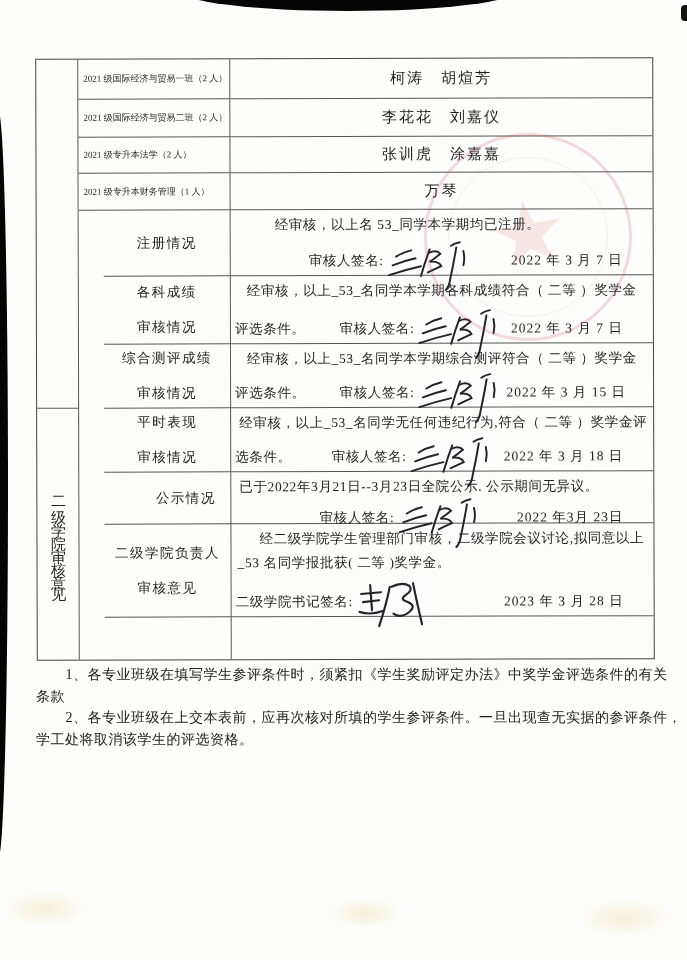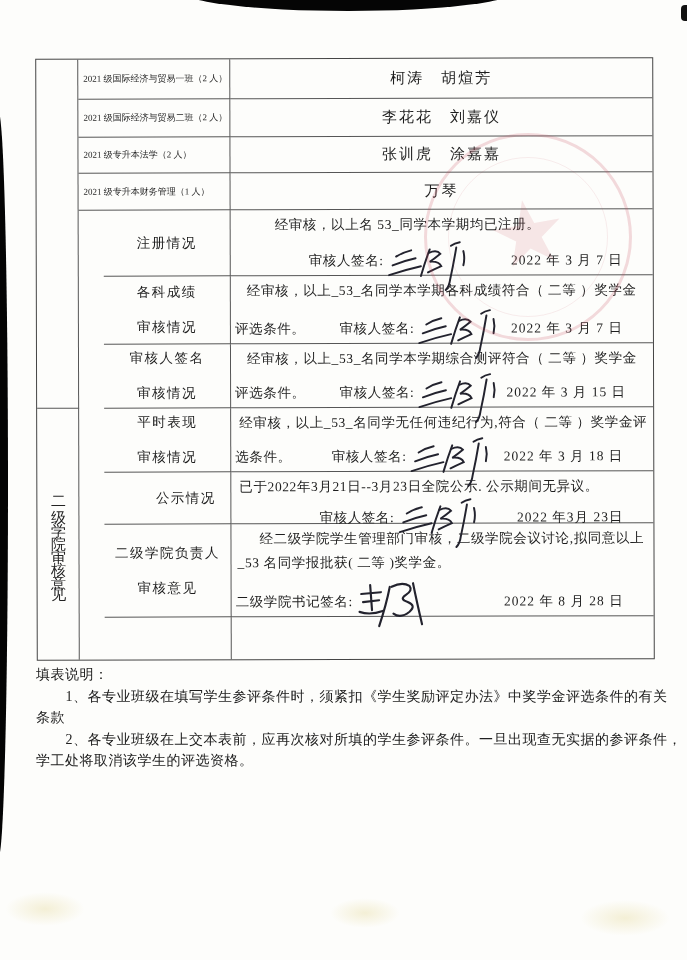--- a/index.html
+++ b/index.html
@@ -172,21 +172,21 @@
         <span class="sig">
             <svg viewBox="0 0 96 52">
               <use href="#sigA"></use>
             </svg>
           </span>
         <span class="date">2022 年 3 月 7 日</span>
       </div>
     </div>
 
     <div class="cell gc2 gr7 review-label">
-      <span>审核人签名</span>
+      <span>综合测评成绩</span>
       <span>审核情况</span>
     </div>
     <div class="cell no-r gc3 gr7 content rr2">
       <div class="body-line l1">经审核，以上_53_名同学本学期综合测评符合（ 二等 ）奖学金</div>
 
       <div class="sign-line">
         <span class="prefix">评选条件。</span>
         <span class="sign-label">审核人签名:</span>
         <span class="sig">
             <svg viewBox="0 0 96 52">
@@ -243,35 +243,34 @@
       <div class="body-line l1">经二级学院学生管理部门审核，二级学院会议讨论,拟同意以上</div>
       <div class="body-line l2">_53 名同学报批获( 二等 )奖学金。</div>
       <div class="sign-line">
         <span class="prefix"></span>
         <span class="sign-label">二级学院书记签名:</span>
         <span class="sig sig-b">
             <svg viewBox="0 0 84 56">
               <use href="#sigB"></use>
             </svg>
           </span>
-        <span class="date">2022 年 8 月 28 日</span>
+        <span class="date">2023 年 3 月 28 日</span>
       </div>
     </div>
 
     <div class="cell no-b gc2 gr11"></div>
     <div class="cell no-r no-b gc3 gr11"></div>
   </div>
 
   <div class="stamp">
     <div class="stamp-ring"></div>
     <div class="stamp-ring2"></div>
     <div class="stamp-star">★</div>
   </div>
 
   <div class="notes">
-    <div class="note-line">填表说明：</div>
     <div class="note-line note-indent">1、各专业班级在填写学生参评条件时，须紧扣《学生奖励评定办法》中奖学金评选条件的有关</div>
     <div class="note-line">条款</div>
     <div class="note-line note-indent">2、各专业班级在上交本表前，应再次核对所填的学生参评条件。一旦出现查无实据的参评条件，</div>
     <div class="note-line">学工处将取消该学生的评选资格。</div>
   </div>
 
 </div>
 
 </body></html>

